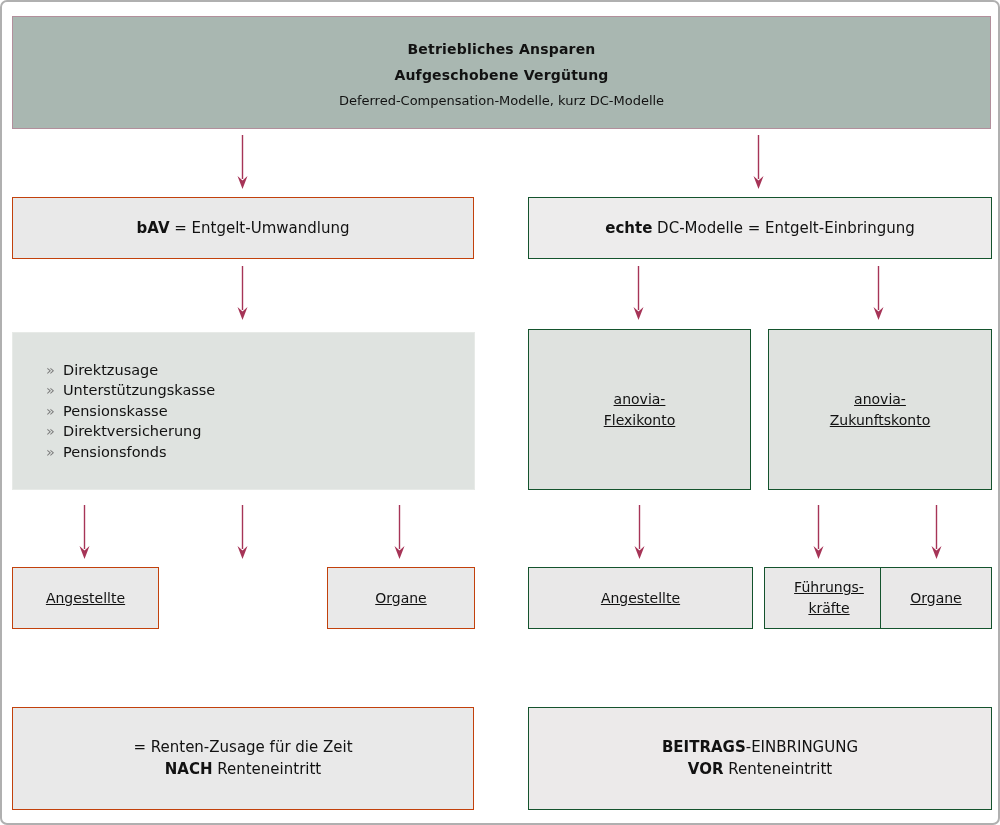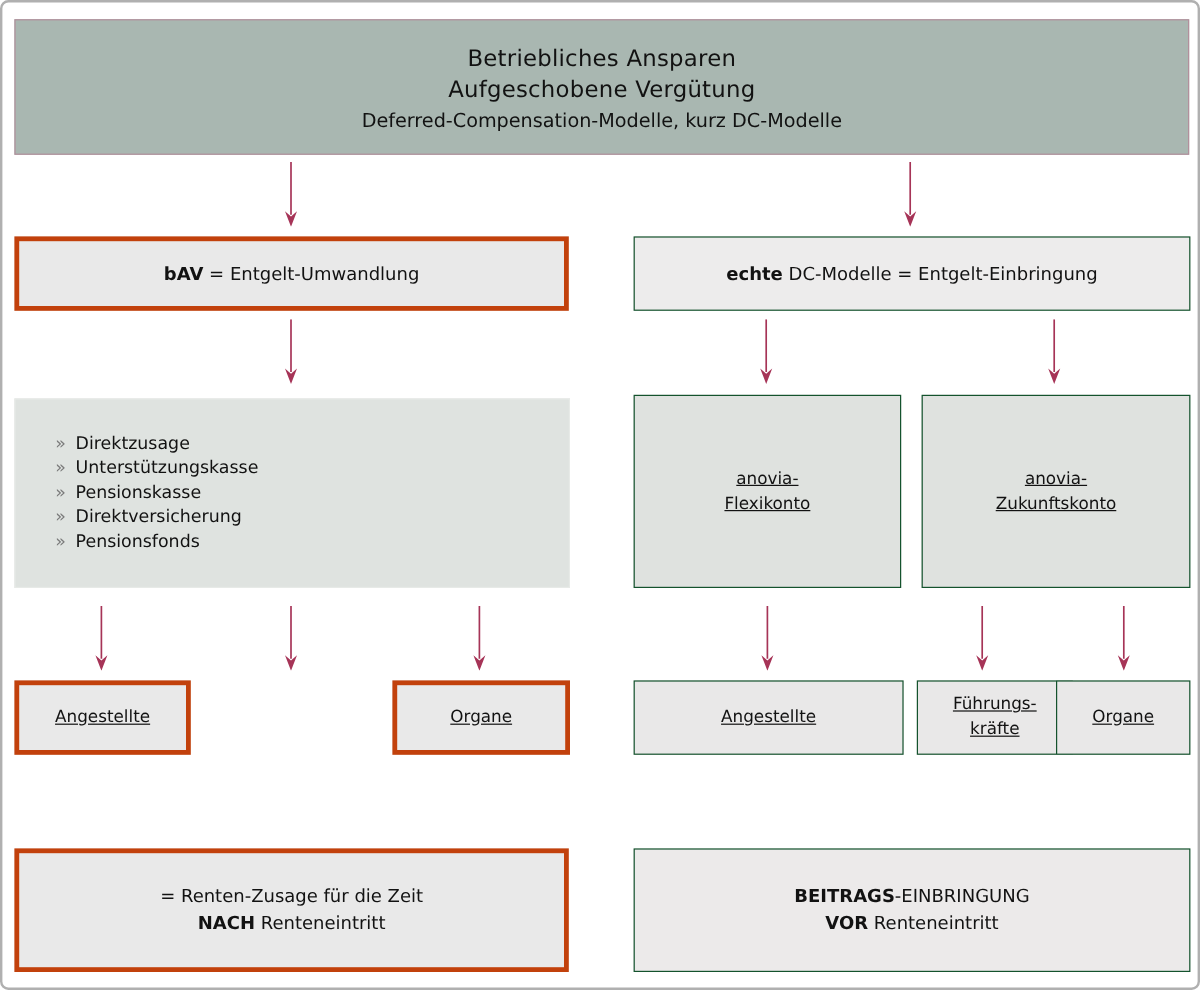--- a/index.html
+++ b/index.html
@@ -6,28 +6,28 @@
   body { font-family:"DejaVu Sans","Liberation Sans",sans-serif; color:#121212; }
   .canvas {
     position:relative; width:1000px; height:825px; box-sizing:border-box;
     background:#ffffff; border:2px solid #b0b0b0; border-radius:7px; overflow:hidden;
   }
   .box {
     position:absolute; box-sizing:border-box;
     display:flex; flex-direction:column; align-items:center; justify-content:center;
     text-align:center;
   }
-  .gray  { background:#e9e9e9; border:4px solid #c2410c; }
+  .gray  { background:#e9e9e9; border:1px solid #c2410c; }
   .green { background:#dfe3e0; border:1px solid #e7eae7; }
   .pinkb { border:1px solid #14532d; }
   .header {
     background:#a9b7b1; border:1px solid #b28f9c;
   }
-  .hdr-title { font-size:19px; font-weight:400; line-height:26px; letter-spacing:0.2px; }
-  .hdr-sub   { font-size:16px; line-height:18px; margin-top:4px; }
+  .hdr-title { font-size:14px; font-weight:700; line-height:26px; letter-spacing:0.2px; }
+  .hdr-sub   { font-size:13px; line-height:18px; margin-top:4px; }
   .t15 { font-size:15px; line-height:21px; }
   .t14 { font-size:14px; line-height:21px;text-decoration:underline; }
   .b { font-weight:700; }
   .prewrap { white-space:pre-line; }
   .listbox {
     align-items:flex-start; justify-content:center; text-align:left;
     padding-left:33px;
   }
   .li { display:flex; font-size:14.5px; line-height:20.6px; }
   .li .bullet { color:#7b7b7b; width:17px; flex:0 0 17px; }

